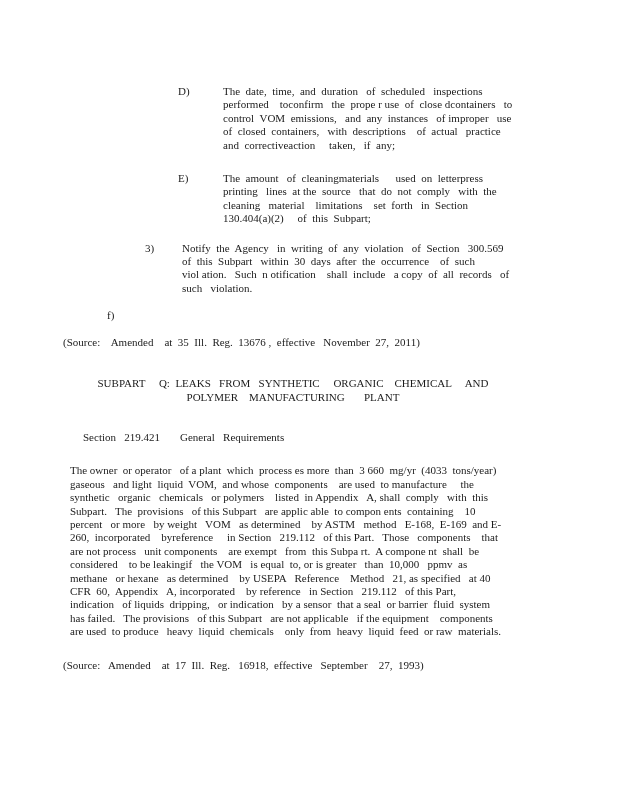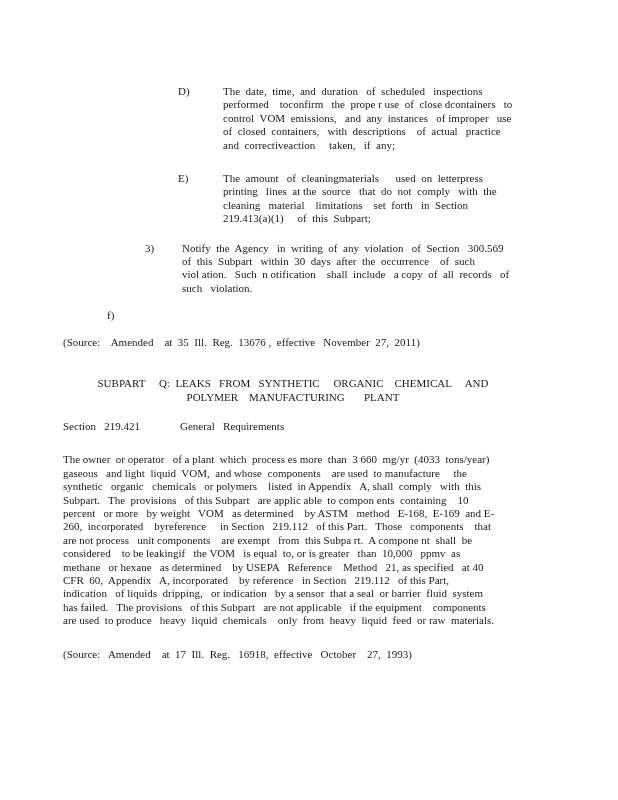--- a/index.html
+++ b/index.html
@@ -37,46 +37,48 @@
   .indent-mid   { margin-left: 82px; }
   .indent-mid   .item-label { width: 37px; }
   .indent-outer { margin-left: 44px; }
   .indent-outer .item-label { width: 38px; }
 
   .gap-after-d  { margin-bottom: 20px; }
   .gap-after-e  { margin-bottom: 16px; }
   .gap-after-3  { margin-bottom: 14px; }
   .gap-after-f  { margin-bottom: 13px; }
   .gap-after-s1 { margin-bottom: 28px; }
-  .gap-after-h  { margin-bottom: 16px; }
+  .gap-after-h  { margin-bottom: 27px; }
   .gap-after-sec{ margin-bottom: 20px; }
   .gap-after-p  { margin-bottom: 20px; }
 
   .subpart-heading {
     width: 460px;
     text-align: center;
     white-space: pre;
   }
   .section-line {
     display: flex;
   }
   .section-line .section-number {
     flex: 0 0 auto;
     width: 117px;
     white-space: pre;
+    text-align: center;
   }
   .section-line .section-title-text {
     white-space: pre;
     text-align: right;
   }
   .source-note {
     white-space: pre;
   }
   .body-paragraph {
     white-space: pre;
+    margin-left: 7px;
   }
 </style>
 </head>
 <body>
 
 <div class="page">
 
   <div class="item-row indent-deep gap-after-d">
     <div class="item-label">D)</div>
     <div class="lines">The  date,  time,  and  duration   of  scheduled   inspections
@@ -84,21 +86,21 @@
 control  VOM  emissions,   and  any  instances   of improper   use
 of  closed  containers,   with  descriptions    of  actual   practice
 and  correctiveaction     taken,   if  any;</div>
   </div>
 
   <div class="item-row indent-deep gap-after-e">
     <div class="item-label">E)</div>
     <div class="lines">The  amount   of  cleaningmaterials      used  on  letterpress
 printing   lines  at the  source   that  do  not  comply   with  the
 cleaning   material    limitations    set  forth   in  Section
-219.413(a)(1)     of  this  Subpart;</div>
+130.404(a)(2)     of  this  Subpart;</div>
   </div>
 
   <div class="item-row indent-mid gap-after-3">
     <div class="item-label">3)</div>
     <div class="lines">Notify  the  Agency   in  writing  of  any  violation   of  Section   300.569
 of  this  Subpart   within  30  days  after  the  occurrence    of  such
 viol ation.   Such  n otification    shall  include   a copy  of  all  records   of
 such   violation.</div>
   </div>
 
@@ -123,15 +125,15 @@
 percent   or more   by weight   VOM   as determined    by ASTM   method   E-168,  E-169  and E-
 260,  incorporated    byreference     in Section   219.112   of this Part.   Those   components    that
 are not process   unit components    are exempt   from  this Subpa rt.  A compone nt  shall  be
 considered    to be leakingif   the VOM   is equal  to, or is greater   than  10,000   ppmv  as
 methane   or hexane   as determined    by USEPA   Reference    Method   21, as specified   at 40
 CFR  60,  Appendix   A, incorporated    by reference   in Section   219.112   of this Part,
 indication   of liquids  dripping,   or indication   by a sensor  that a seal  or barrier  fluid  system
 has failed.   The provisions   of this Subpart   are not applicable   if the equipment    components
 are used  to produce   heavy  liquid  chemicals    only  from  heavy  liquid  feed  or raw  materials.</div>
 
-  <div class="source-note">(Source:   Amended    at  17  Ill.  Reg.   16918,  effective   October    27,  1993)</div>
+  <div class="source-note">(Source:   Amended    at  17  Ill.  Reg.   16918,  effective   September    27,  1993)</div>
 
 </div>
 
 </body></html>

